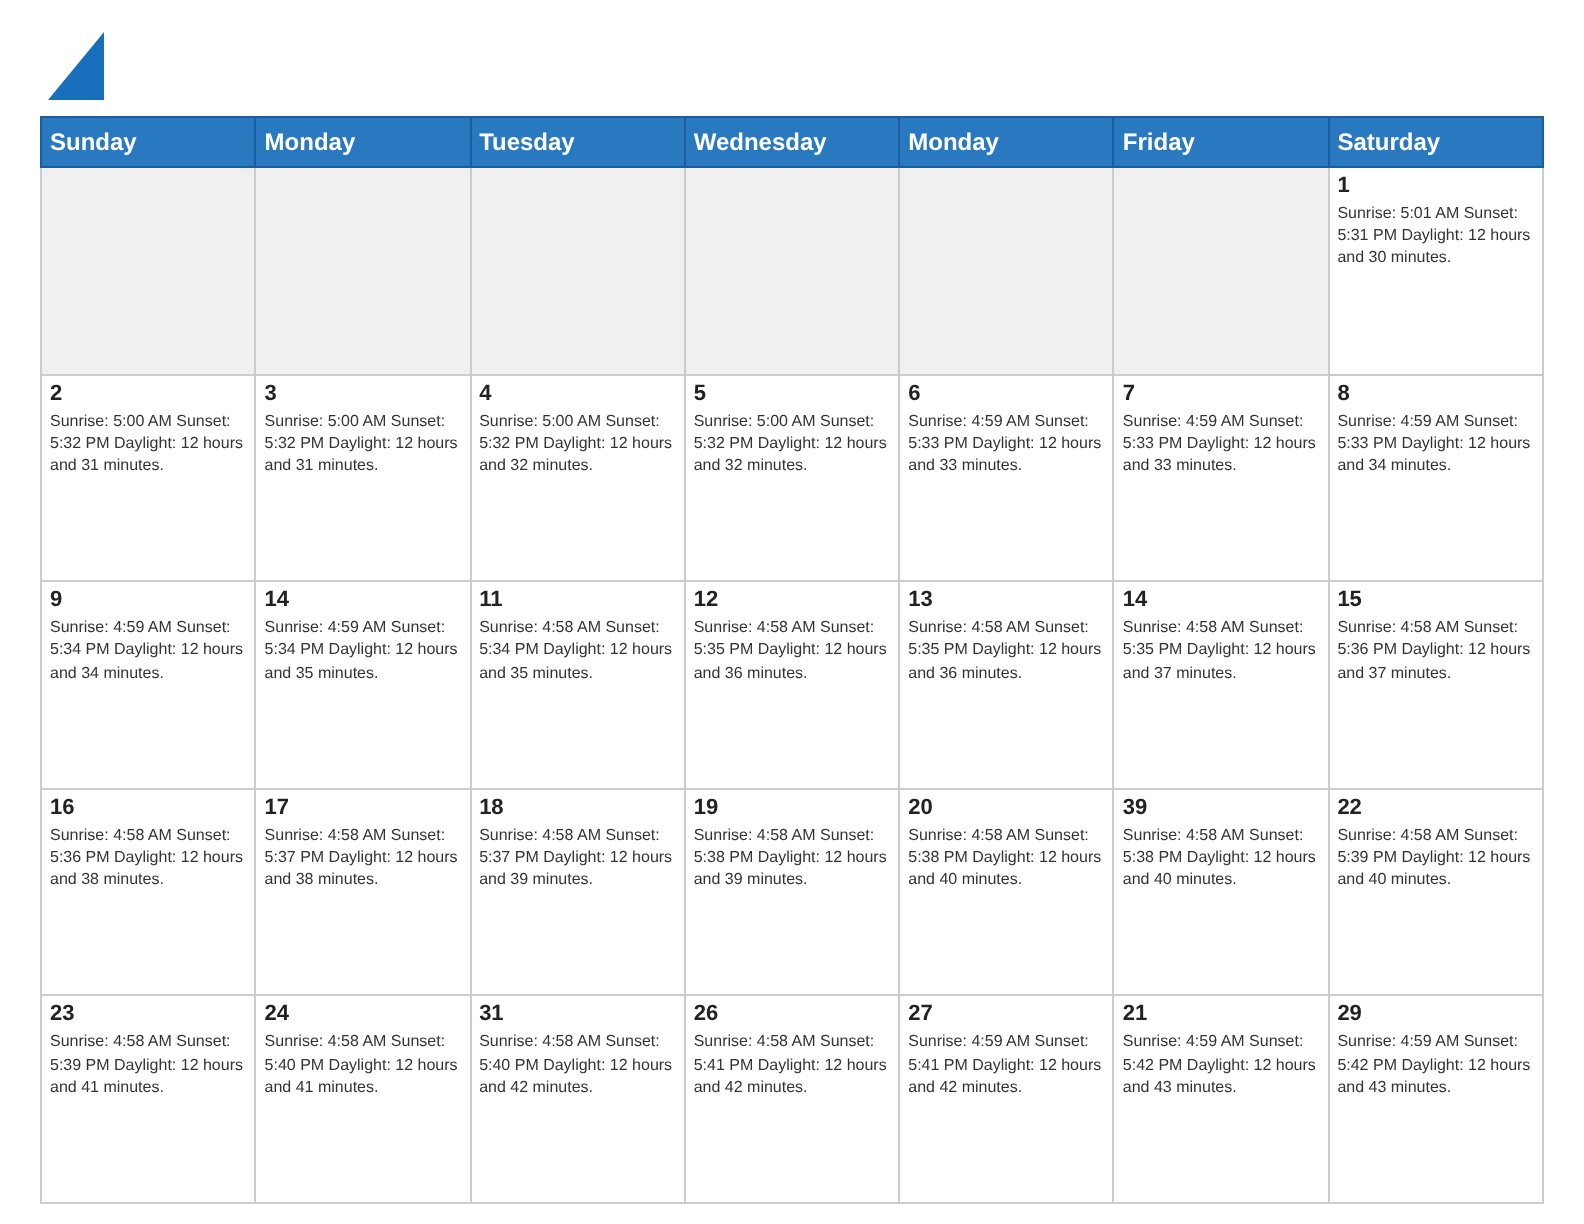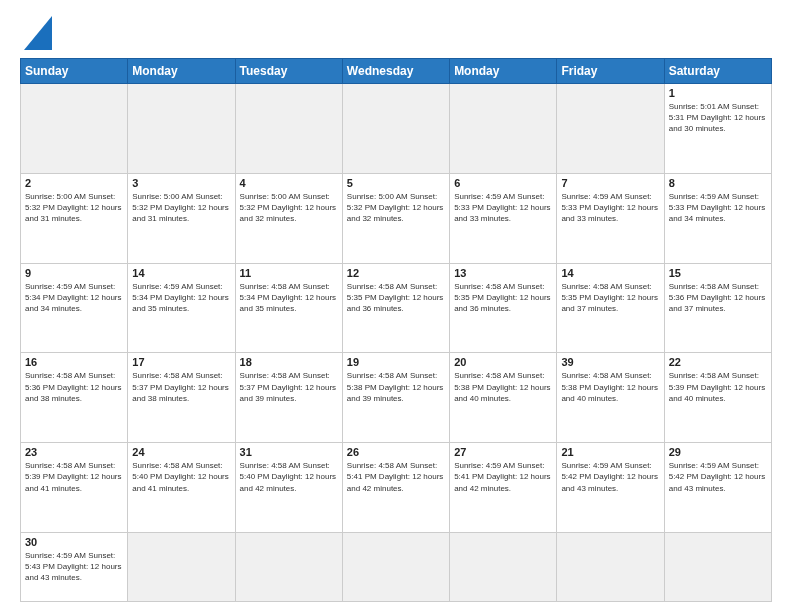--- a/index.html
+++ b/index.html
@@ -329,30 +329,15 @@
 and 43 minutes.</div>
           </td>
           <td>
             <span class="day-number">29</span>
             <div class="day-info">Sunrise: 4:59 AM
 Sunset: 5:42 PM
 Daylight: 12 hours
 and 43 minutes.</div>
           </td>
         </tr>
-        <tr class="last-row">
-          <td>
-            <span class="day-number">30</span>
-            <div class="day-info">Sunrise: 4:59 AM
-Sunset: 5:43 PM
-Daylight: 12 hours
-and 43 minutes.</div>
-          </td>
-          <td class="empty"></td>
-          <td class="empty"></td>
-          <td class="empty"></td>
-          <td class="empty"></td>
-          <td class="empty"></td>
-          <td class="empty"></td>
-        </tr>
       </tbody>
   </table>
 </div>
 
 </body></html>

